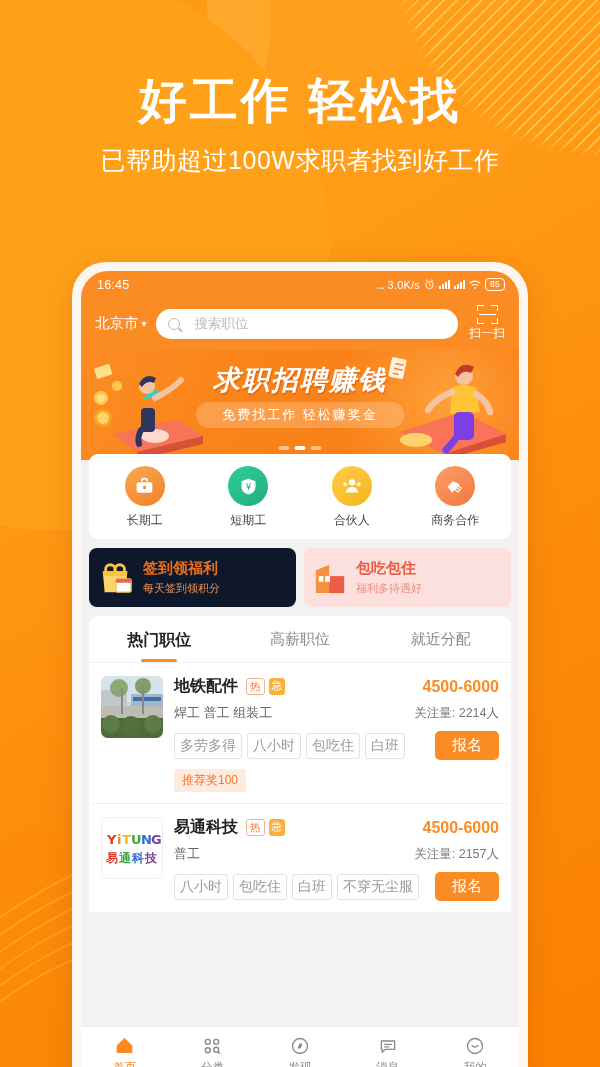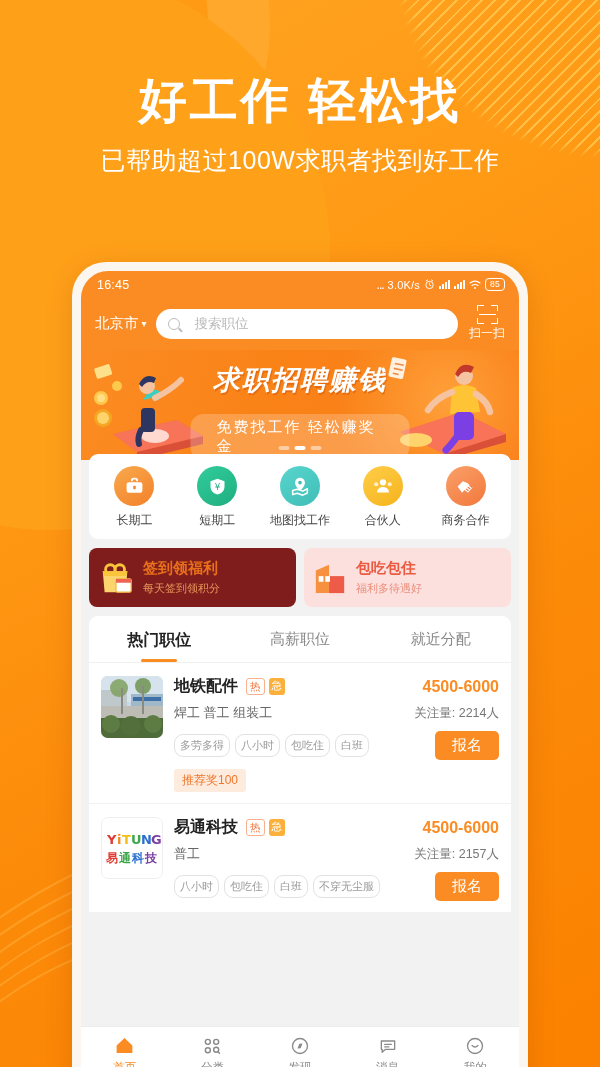--- a/index.html
+++ b/index.html
@@ -103,23 +103,23 @@
     position:relative; height:110px; overflow:hidden;
     background:linear-gradient(110deg,#FB8C23 0%,#FA8318 40%,#F97B14 100%);
   }
   #banner .glow { position:absolute; right:-60px; top:-50px; width:260px; height:200px; background:radial-gradient(circle,#FFA03A 0%,rgba(255,160,58,0) 70%); }
   .bn-title {
     position:absolute; left:0; right:0; top:12px; text-align:center;
     color:#fff; font-size:27px; font-weight:bold; font-style:italic;
     letter-spacing:2px; text-shadow:1px 2px 0 rgba(190,70,0,.35);
   }
   .bn-pill {
-    position:absolute; left:50%; transform:translateX(-50%); top:64px;
+    position:absolute; left:50%; transform:translateX(-50%); top:52px;
     background:rgba(255,255,255,.22); border-radius:13px;
-    padding:4px 26px; color:#fff; font-size:15px; letter-spacing:2px;
+    padding:4px 26px; color:#fff; font-size:13px; letter-spacing:2px;
   }
   .bn-dots { position:absolute; left:50%; transform:translateX(-50%); bottom:10px; display:flex; gap:5px; }
   .bn-dots i { display:block; width:11px; height:4px; border-radius:2px; background:rgba(255,255,255,.5); }
   .bn-dots i.on { background:#fff; }
   .bn-art { position:absolute; bottom:0; }
 
   
   #catcard {
     background:#fff; margin:-6px 8px 0; border-radius:9px;
     padding:12px 4px 10px; position:relative; z-index:2;
@@ -128,21 +128,21 @@
   .cat { width:72px; text-align:center; }
   .cat .circ {
     width:40px; height:40px; border-radius:50%; margin:0 auto 6px;
     display:flex; align-items:center; justify-content:center;
   }
   .cat .lbl { font-size:12px; color:#444; }
 
   
   #promos { display:flex; gap:8px; margin:9px 8px 0; }
   .promo { flex:1; border-radius:8px; padding:11px 8px; display:flex; align-items:center; gap:8px; }
-  .promo.yellow { background:#7f1d1d; }
+  .promo.yellow { background:#0f172a; }
   .promo.pink   { background:#FBE0DE; }
   .promo .t1 { font-size:15px; font-weight:bold; }
   .promo .t2 { font-size:11px; margin-top:3px; }
   .promo.yellow .t1 { color:#E8701B; }
   .promo.yellow .t2 { color:#E8955A; }
   .promo.pink .t1 { color:#EB5B42; }
   .promo.pink .t2 { color:#EC8E7C; }
 
   
   #listcard { background:#fff; margin:9px 8px 0; border-radius:9px 9px 0 0; }
@@ -159,21 +159,21 @@
   .jname { font-size:16px; font-weight:bold; color:#222; }
   .badges { display:flex; gap:4px; margin-left:8px; }
   .bdg { font-size:10.5px; padding:1px 3px; border-radius:3px; line-height:1.25; }
   .bdg.hot { color:#F4743B; border:1px solid #F9B08C; background:#fff; }
   .bdg.urg { color:#fff; background:#FBB03B; }
   .jsalary { margin-left:auto; color:#FB8C23; font-size:16px; font-weight:bold; }
   .jrow2 { display:flex; align-items:center; margin-top:7px; }
   .jroles { font-size:13px; color:#666; }
   .jfollow { margin-left:auto; font-size:12.5px; color:#777; }
   .jrow3 { display:flex; align-items:center; gap:5px; margin-top:9px; }
-  .tagc { font-size:11px; color:#9a9a9a; border:1px solid #E2E2E2; border-radius:9px; padding:3px 5px; }
+  .tagc { font-size:14px; color:#9a9a9a; border:1px solid #E2E2E2; border-radius:3px; padding:3px 5px; }
   .apply { margin-left:auto; background:#FB8C23; color:#fff; font-size:15px; padding:5px 17px; border-radius:5px; border:0; font-family:inherit; }
   .bonus { display:inline-block; margin-top:9px; background:#FDEBDD; color:#F0762A; font-size:12px; padding:3px 8px; border-radius:3px; }
 
   
   #bottomnav {
     position:absolute; left:0; right:0; bottom:0; height:56px; background:#fff;
     border-top:1px solid #EDEDED; display:flex; align-items:center;
   }
   .nav { flex:1; text-align:center; }
   .nav .ico { height:22px; display:flex; align-items:center; justify-content:center; margin-bottom:3px; }
@@ -332,30 +332,20 @@
     <div class="cat">
       <div class="circ" style="background:linear-gradient(145deg,#32CC9C,#1FAE7F)">
         <svg width="21" height="21" viewBox="0 0 24 24">
               <path d="M12 3l8 3v6c0 5-3.5 8-8 9-4.5-1-8-4-8-9V6z" fill="#fff"></path>
               <text x="12" y="16" font-size="10" text-anchor="middle" fill="#1FAE7F" font-family="DejaVu Sans">¥</text>
             </svg>
       </div>
       <div class="lbl">短期工</div>
     </div>
 
-    <div class="cat">
-      <div class="circ" style="background:linear-gradient(145deg,#58D6CE,#3FBDB6)">
-        <svg width="22" height="22" viewBox="0 0 24 24">
-              <path d="M12 3a5.4 5.4 0 015.4 5.4c0 4-5.4 9-5.4 9s-5.4-5-5.4-9A5.4 5.4 0 0112 3z" fill="#fff"></path>
-              <circle cx="12" cy="8.4" r="2" fill="#3FBDB6"></circle>
-              <path d="M4 17l5-1.4 6 2 5-2.6v4.6l-5 2.4-6-2-5 1.4z" fill="none" stroke="#fff" stroke-width="1.7" stroke-linejoin="round"></path>
-            </svg>
-      </div>
-      <div class="lbl">地图找工作</div>
-    </div>
 
     <div class="cat">
       <div class="circ" style="background:linear-gradient(145deg,#FFCE4A,#F5B31B)">
         <svg width="22" height="22" viewBox="0 0 24 24">
               <circle cx="12" cy="8" r="3.4" fill="#fff"></circle>
               <path d="M5.5 19c0-3.6 2.9-6 6.5-6s6.5 2.4 6.5 6z" fill="#fff"></path>
               <circle cx="4.6" cy="10" r="2.2" fill="#fff" opacity=".75"></circle>
               <circle cx="19.4" cy="10" r="2.2" fill="#fff" opacity=".75"></circle>
             </svg>
       </div>

